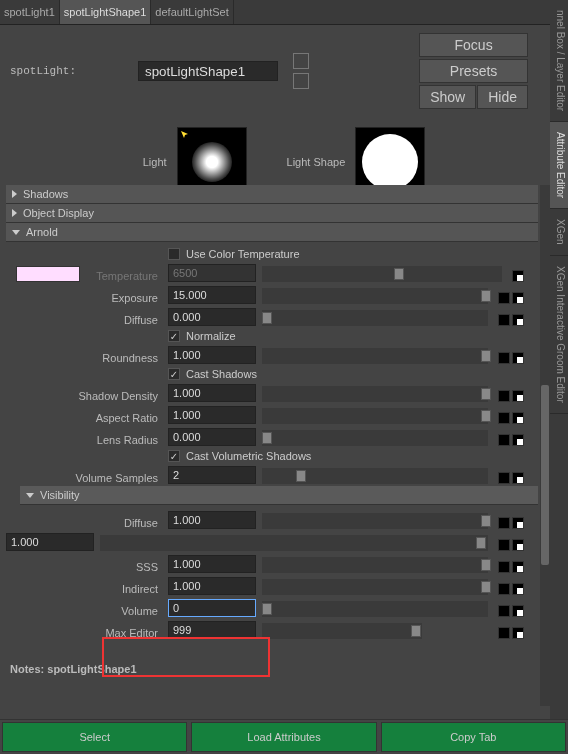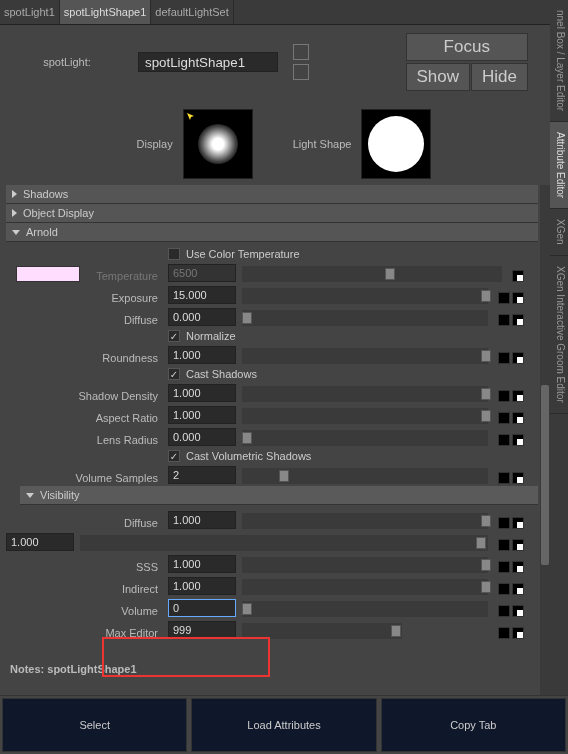--- a/index.html
+++ b/index.html
@@ -1,60 +1,60 @@
 <!DOCTYPE html>
 <html><head>
 <meta charset="utf-8">
 <style>
 * { box-sizing: border-box; margin: 0; padding: 0; font-family: Arial, sans-serif; }
 body { background: #444; color: #ccc; font-size: 11px; width: 568px; height: 754px; overflow: hidden; position: relative; }
 .tabs { display: flex; background: #3a3a3a; border-bottom: 1px solid #222; }
 .tab { padding: 6px 4px; color: #aaa; cursor: pointer; border-right: 1px solid #2a2a2a; }
 .tab.active { background: #555; color: #ddd; }
 .header-row { display: flex; align-items: center; padding: 8px 10px; gap: 8px; }
-.header-label { width: 120px; text-align: center; padding-right: 6px; color: #bbb; }
+.header-label { width: 120px; text-align: left; padding-right: 6px; color: #bbb; font-family: Liberation Mono, monospace; }
 .header-input { background: #2a2a2a; border: 1px solid #222; color: #ddd; padding: 3px 6px; width: 140px; height: 20px; }
 .btn-group { display: flex; flex-direction: column; gap: 2px; margin-left: auto; margin-right: 30px; }
 .btn-row { display: flex; gap: 1px; }
-.btn { background: #555; border: 1px solid #333; color: #ccc; padding: 3px 10px; cursor: pointer; font-size: 17px; }
+.btn { background: #555; border: 1px solid #333; color: #ccc; padding: 3px 10px; cursor: pointer; font-size: 14px; }
 .preview-row { display: flex; align-items: center; justify-content: center; gap: 40px; padding: 10px; }
 .preview-item { display: flex; align-items: center; gap: 10px; }
 .preview-label { color: #bbb; }
 .preview-box { width: 70px; height: 70px; background: #000; border: 1px solid #222; position: relative; display: flex; align-items: center; justify-content: center; }
 .preview-spot { width: 40px; height: 40px; border-radius: 50%; background: radial-gradient(circle, #fff 0%, #fff 20%, rgba(255,255,255,0.3) 60%, transparent 80%); }
 .preview-shape { width: 56px; height: 56px; border-radius: 50%; background: #fff; }
 .arrow { position: absolute; top: 2px; left: 2px; width: 12px; height: 12px; }
 .section-header { display: flex; align-items: center; background: #555; padding: 3px 6px; border-bottom: 1px solid #333; cursor: pointer; gap: 6px; }
 .section-header.sub { background: #5a5a5a; margin-left: 14px; }
 .tri { width: 0; height: 0; border-left: 5px solid #ccc; border-top: 4px solid transparent; border-bottom: 4px solid transparent; }
 .tri.open { border-top: 5px solid #ccc; border-left: 4px solid transparent; border-right: 4px solid transparent; border-bottom: none; }
 .section-body { padding: 4px 0; }
 .attr-row { display: flex; align-items: flex-end; padding: 2px 0; gap: 6px; }
 .attr-label { width: 156px; text-align: right; color: #bbb; padding-right: 4px; }
 .attr-label.disabled { color: #777; }
-.attr-input { background: #2a2a2a; border: 1px solid #222; color: #ddd; padding: 2px 4px; width: 68px; height: 18px; font-size: 11px; }
+.attr-input { background: #2a2a2a; border: 1px solid #222; color: #ddd; padding: 2px 4px; width: 88px; height: 18px; font-size: 11px; }
 .attr-input.disabled { color: #777; background: #333; }
 .attr-input.hl { border: 1px solid #6af; }
 .slider { flex: 1; height: 16px; background: #3a3a3a; position: relative; margin-right: 4px; }
 .slider-thumb { position: absolute; top: 2px; width: 10px; height: 12px; background: #888; border: 1px solid #555; }
 .cb { width: 12px; height: 12px; background: #2a2a2a; border: 1px solid #555; display: inline-flex; align-items: center; justify-content: center; color: #ccc; font-size: 10px; }
 .cb.checked::after { content: "✓"; }
 .end-icons { display: flex; gap: 2px; margin-right: 14px; }
 .end-icon { width: 12px; height: 12px; background: #000; border: 1px solid #333; }
 .end-icon.w { background: #000; position:relative; }
 .end-icon.w::after{content:"";position:absolute;right:0;bottom:0;width:6px;height:6px;background:#fff;}
 .color-swatch { width: 64px; height: 16px; background: #fdf; border: 1px solid #333; margin-left: 10px; }
 .redbox { position: absolute; border: 2px solid #e33; pointer-events: none; }
 .scrollbar { position: absolute; right: 18px; top: 185px; bottom: 48px; width: 10px; background: #3a3a3a; }
 .scrollbar-thumb { position: absolute; left: 1px; right: 1px; top: 200px; height: 180px; background: #666; border-radius: 2px; }
 .side-tabs { position: absolute; right: 0; top: 0; bottom: 35px; width: 18px; background: #3a3a3a; display: flex; flex-direction: column; }
 .side-tab { writing-mode: vertical-rl; padding: 10px 2px; color: #999; font-size: 10px; border-bottom: 1px solid #2a2a2a; cursor: pointer; }
 .side-tab.active { background: #555; color: #ddd; }
 .footer { position: absolute; bottom: 0; left: 0; right: 0; display: flex; background: #444; border-top: 1px solid #333; }
-.footer-btn { flex: 1; background: #0f172a; border: 1px solid #333; color: #ccc; padding: 20px; text-align: center; cursor: pointer; margin: 2px; font-size: 11px; }
+.footer-btn { flex: 1; background: #15803d; border: 1px solid #333; color: #ccc; padding: 8px; text-align: center; cursor: pointer; margin: 2px; font-size: 11px; }
 .content { position: absolute; top: 185px; left: 6px; right: 30px; bottom: 48px; overflow: hidden; }
 .notes { margin-top: 10px; padding: 4px; color: #bbb; font-weight: bold; }
 .iconsq { width: 16px; height: 16px; border: 1px solid #777; margin: 1px; }
 </style>
 </head>
 <body>
 
 <div class="tabs">
   <div class="tab">spotLight1</div>
   <div class="tab active">spotLightShape1</div>
@@ -63,30 +63,31 @@
 
 <div class="header-row">
   <div class="header-label">spotLight:</div>
   <input class="header-input" value="spotLightShape1" style="">
   <div style="display:flex;flex-direction:column;gap:2px;margin-left:6px">
     <div class="iconsq"></div>
     <div class="iconsq"></div>
   </div>
   <div class="btn-group">
     <div class="btn" style="text-align:center">Focus</div>
+    <div class="btn" style="text-align:center">Presets</div>
     <div class="btn-row">
       <div class="btn">Show</div>
       <div class="btn">Hide</div>
     </div>
   </div>
 </div>
 
 <div class="preview-row">
   <div class="preview-item">
-    <div class="preview-label">Display</div>
+    <div class="preview-label">Light</div>
     <div class="preview-box">
       <svg class="arrow" viewBox="0 0 12 12">
           <path d="M1 1 L8 4 L5 5 L4 8 Z" fill="#fd3"></path>
         </svg>
       <div class="preview-spot"></div>
     </div>
   </div>
   <div class="preview-item">
     <div class="preview-label">Light Shape</div>
     <div class="preview-box">

